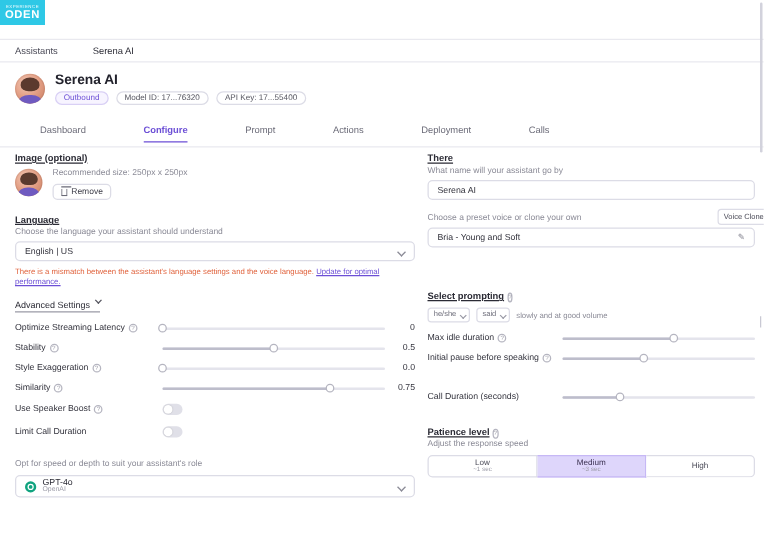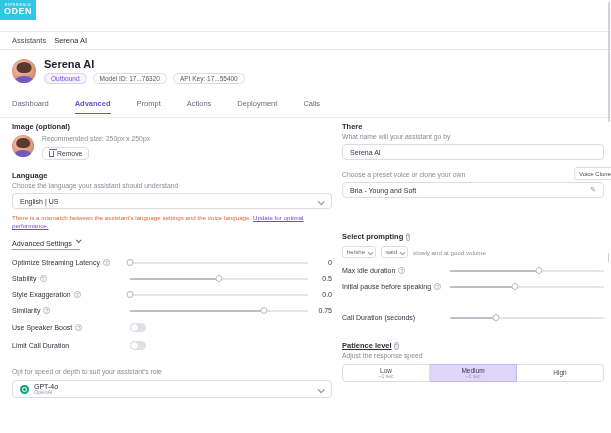--- a/index.html
+++ b/index.html
@@ -21,21 +21,21 @@
     display:flex; flex-direction:column; justify-content:center; align-items:center;
     line-height:1;
   }
   .logo-strip .lg-sub { font-size:3.5px; letter-spacing:.4px; opacity:.95; }
   .logo-strip .lg-main { font-size:9px; font-weight:700; letter-spacing:.5px; }
 
   
   .breadcrumb-bar {
     position:absolute; left:0; top:31px; width:611px; height:19px;
     border-top:1px solid #e9e9ef; border-bottom:1px solid #e9e9ef;
-    display:flex; align-items:center; gap:8px;
+    display:flex; align-items:center; gap:28px;
     padding-left:12px;
     background:#fff;
   }
   .breadcrumb-bar .crumb { font-size:7.5px; color:#4a4a57; }
   .breadcrumb-bar .crumb.active { color:#2b2b35; }
 
   
   .assistant-header {
     position:absolute; left:0; top:50px; width:611px; height:42px;
     display:flex; align-items:center; padding-left:12px; gap:8px;
@@ -63,29 +63,29 @@
     font-size:6.5px; color:#55555f; background:#fff; white-space:nowrap;
   }
   .pill.accent { color:#6c4fd6; border-color:#d9d0f5; background:#f7f4ff; }
 
   
   .tabs {
     position:absolute; left:0; top:99px; width:611px; height:19px;
     display:flex; align-items:flex-start; gap:26px; padding-left:12px;
     border-bottom:1px solid #e9e9ef;
   }
-  .tab { font-size:7.5px; color:#6b6b78; padding-bottom:5px; }
+  .tab { font-size:7.5px; color:#6b6b78; padding-bottom:5px;margin-left:20px; }
   .tab.active { color:#6c4fd6; font-weight:600; border-bottom:1.5px solid #6c4fd6; }
 
   
   .body-wrap { position:absolute; left:0; top:122px; width:611px; }
   .col-left { position:absolute; left:12px; top:0; width:320px; }
   .col-right { position:absolute; left:342px; top:0; width:262px; }
 
-  .field-label { font-size:7.5px; font-weight:600; color:#2b2b35; }
+  .field-label { font-size:7.5px; font-weight:600; color:#2b2b35;text-decoration:underline; }
   .field-help { font-size:6.8px; color:#8a8a96; margin-top:2px; }
   .warn-text { font-size:6.2px; color:#e0623c; margin-top:5px; line-height:1.3; }
   .warn-link { color:#6c4fd6; text-decoration:underline; }
 
   .img-row { display:flex; align-items:flex-start; gap:8px; margin-top:4px; }
   .avatar-sm {
     width:22px; height:22px; border-radius:50%;
     background: radial-gradient(circle at 38% 34%, #f3c9b6 0%, #e4a187 45%, #c77a5e 100%);
     position:relative; overflow:hidden; flex:none;
     box-shadow: inset 0 0 0 1px rgba(0,0,0,.06);
@@ -225,21 +225,21 @@
     <div class="assistant-meta">
       <span class="pill accent">Outbound</span>
       <span class="pill">Model ID: 17...76320</span>
       <span class="pill">API Key: 17...55400</span>
     </div>
   </div>
 </div>
 
 <div class="tabs">
   <div class="tab">Dashboard</div>
-  <div class="tab active">Advanced</div>
+  <div class="tab active">Configure</div>
   <div class="tab">Prompt</div>
   <div class="tab">Actions</div>
   <div class="tab">Deployment</div>
   <div class="tab">Calls</div>
 </div>
 
 <div class="body-wrap">
 
   <div class="col-left">
 

